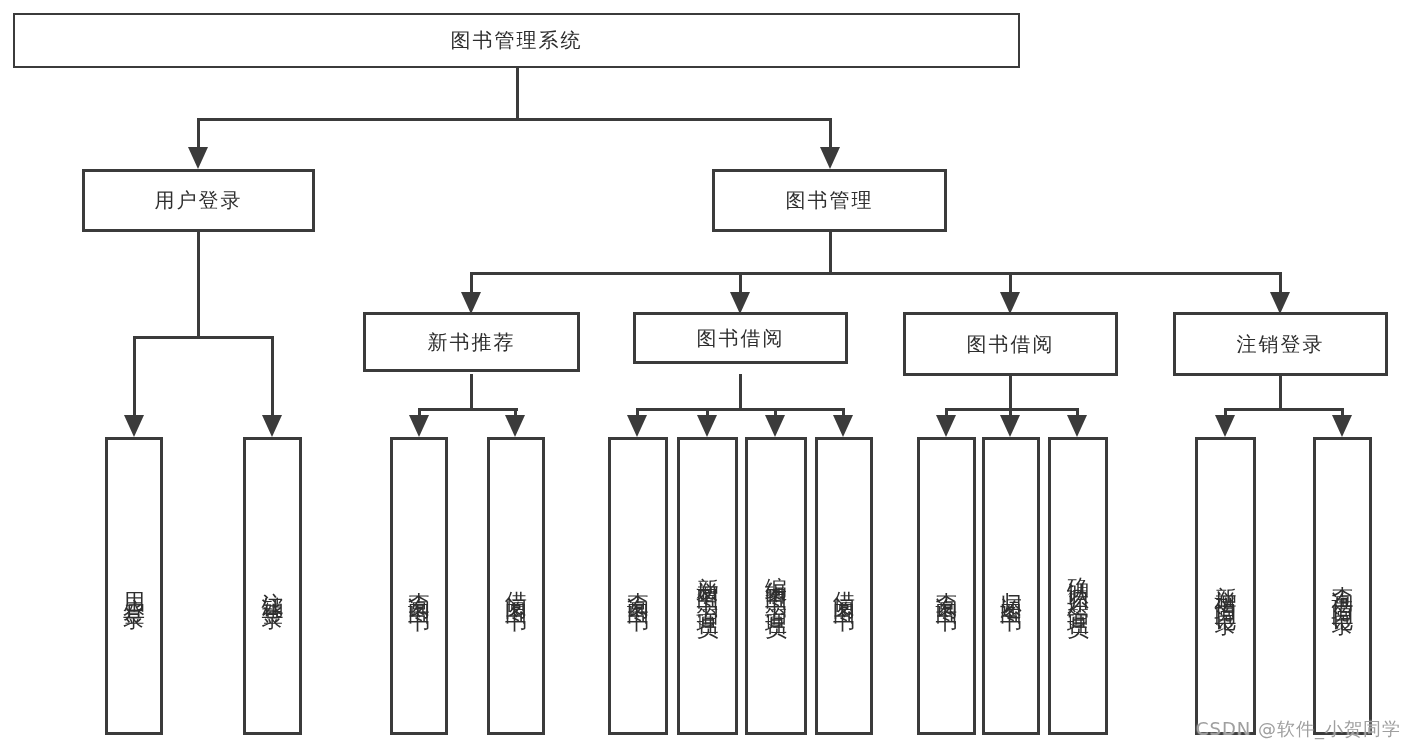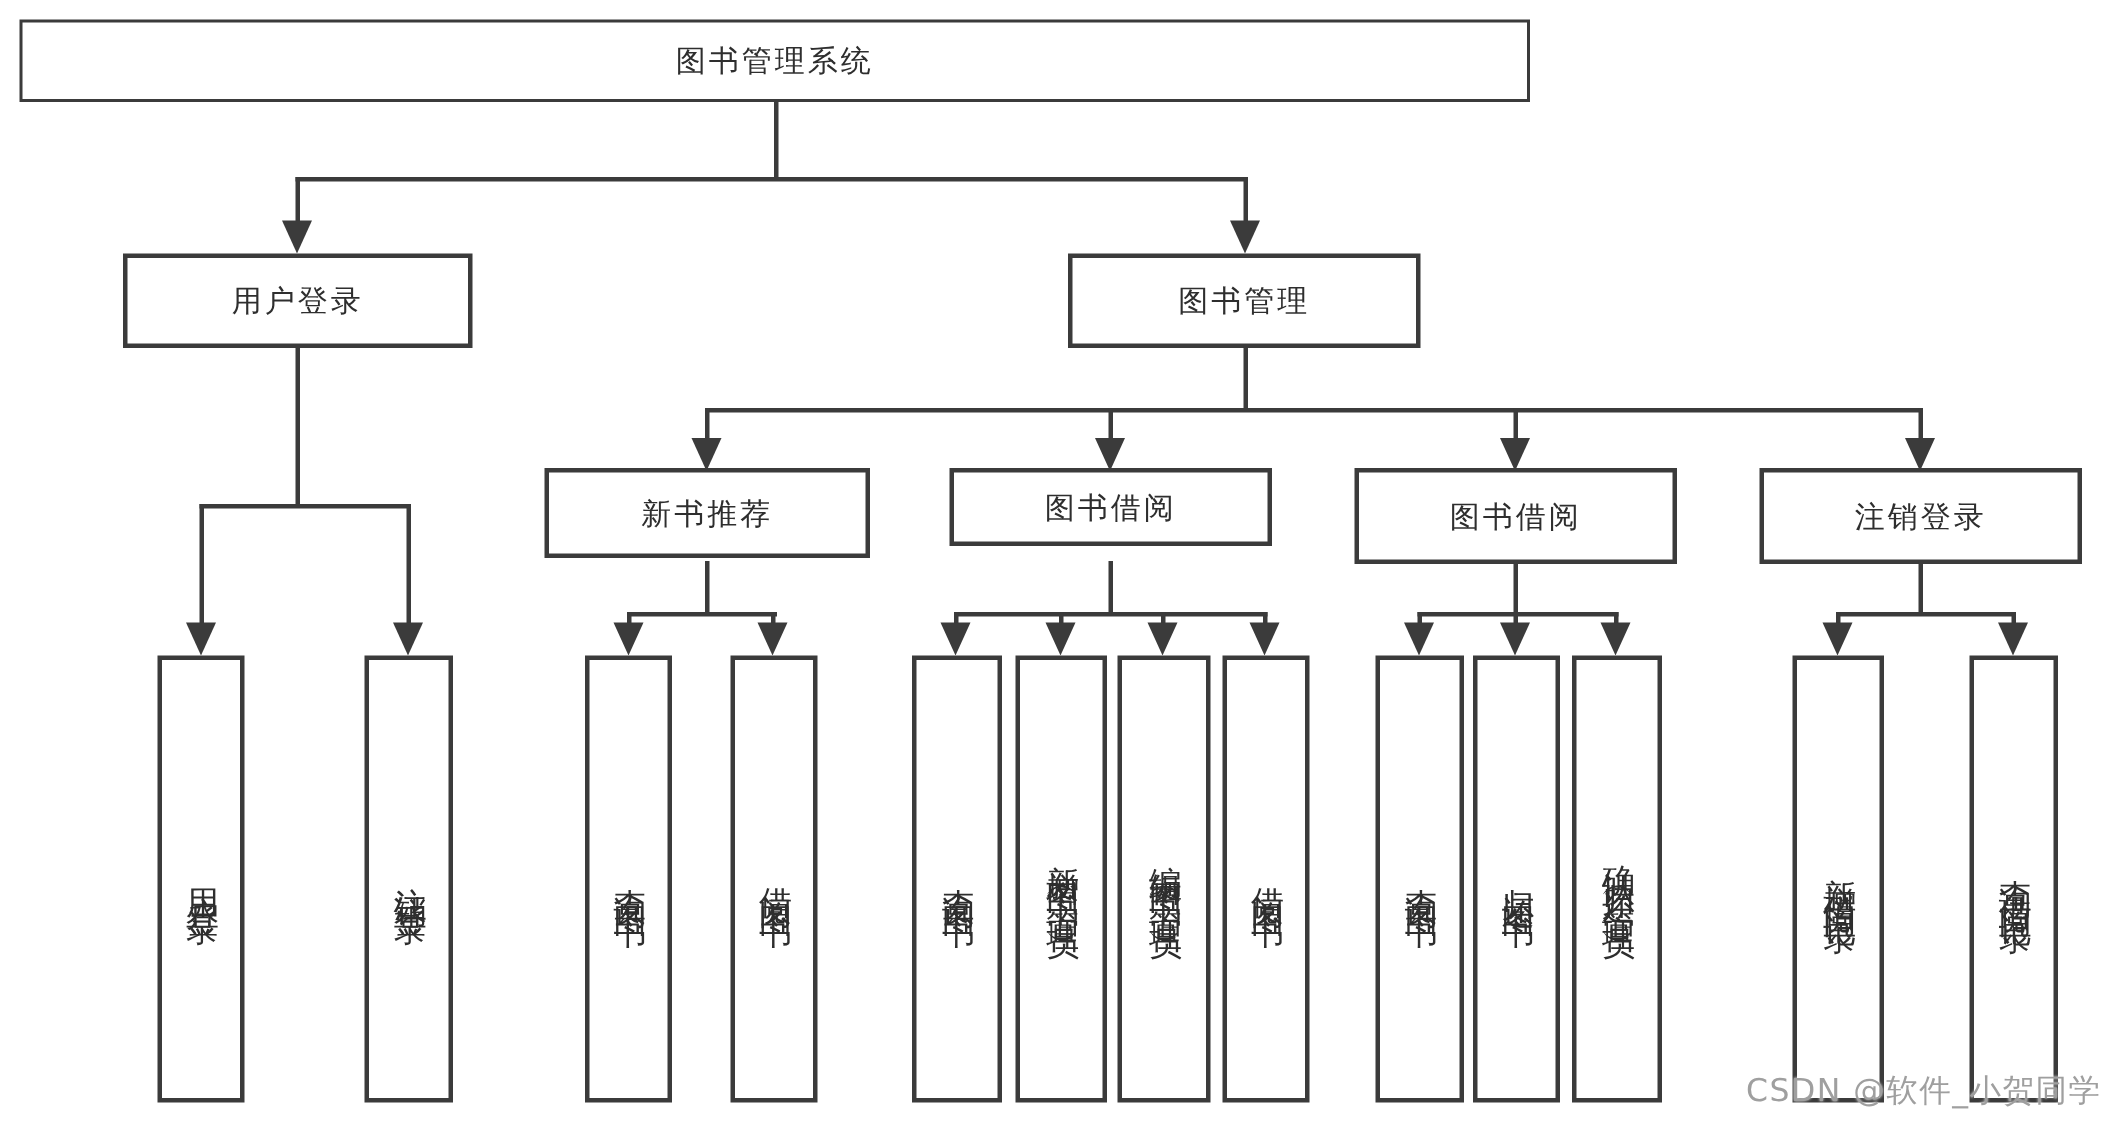--- a/index.html
+++ b/index.html
@@ -20,21 +20,21 @@
   }
   .vline{position:absolute;width:3px;background:#3b3b3b;}
   .hline{position:absolute;height:3px;background:#3b3b3b;}
   .arr{
     position:absolute;width:0;height:0;
     border-style:solid;border-color:transparent;
     border-width:22px 10px 0 10px;border-top-color:#3b3b3b;
   }
   .watermark{
     position:absolute;right:4px;bottom:6px;z-index:10;
-    font-size:21px;color:#9f9f9f;letter-spacing:1px;
+    font-size:18px;color:#9f9f9f;letter-spacing:1px;
     text-shadow:0 0 2px #ffffff;
   }
 </style>
 </head>
 <body>
 
 <div class="canvas">
 
   <div class="box root" style="left:13px;top:13px;width:1007px;height:55px;">图书管理系统</div>
 

